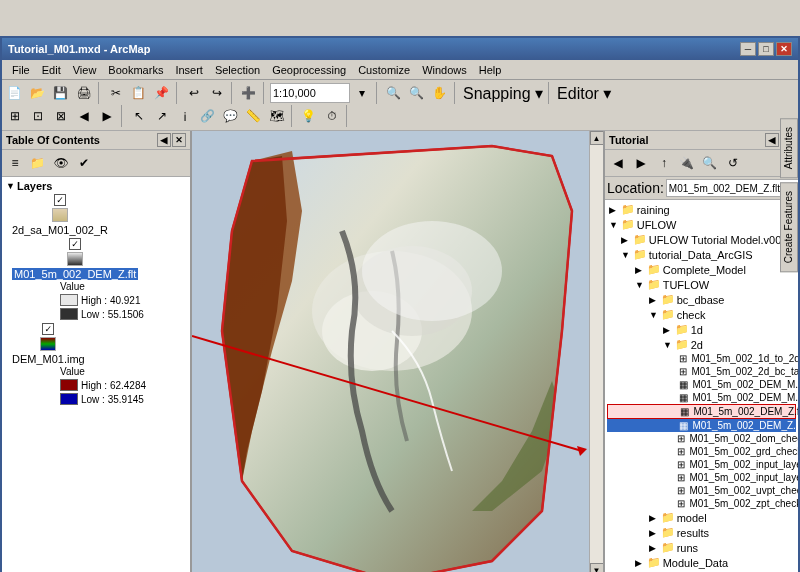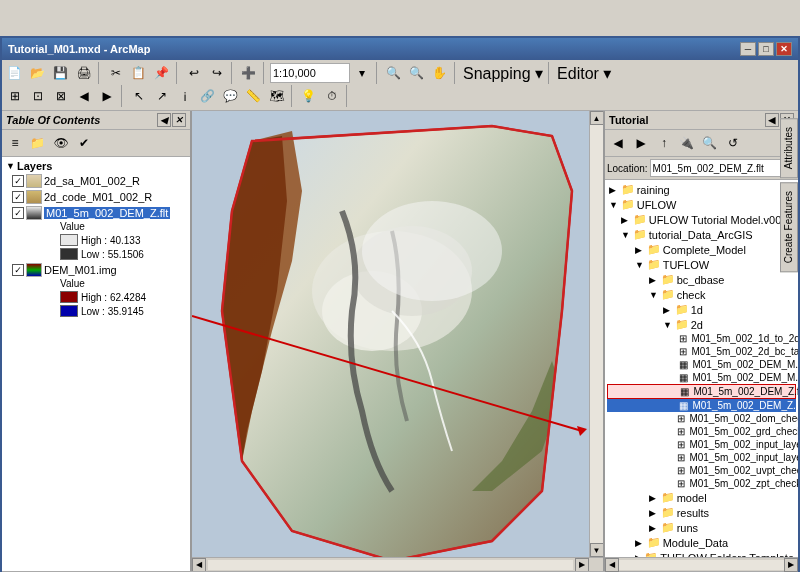--- a/index.html
+++ b/index.html
@@ -90,21 +90,20 @@
     }
     .toc-header {
       background: #d4d0c8;
       border-bottom: 1px solid #aaa;
       padding: 2px 4px;
       display: flex;
       align-items: center;
       justify-content: space-between;
       font-weight: bold;
       font-size: 11px;
-      font-style: italic;
     }
     .toc-header-buttons { display: flex; gap: 1px; }
     .toc-small-btn {
       width: 14px; height: 14px;
       background: #d4d0c8;
       border: 1px solid #888;
       display: flex; align-items: center; justify-content: center;
       cursor: pointer;
       font-size: 9px;
     }
@@ -132,20 +131,21 @@
     .toc-item {
       padding: 1px 4px 1px 8px;
       display: flex;
       align-items: flex-start;
       flex-direction: column;
     }
     .toc-item-row {
       display: flex;
       align-items: center;
       gap: 2px;
+      flex-direction: column;
     }
     .toc-checkbox {
       width: 12px; height: 12px;
       border: 1px solid #555;
       background: white;
       display: flex; align-items: center; justify-content: center;
       font-size: 9px;
     }
     .toc-checkbox.checked::after { content: '✓'; font-size: 9px; }
     .layer-icon {
@@ -202,21 +202,21 @@
       background: #d4d0c8;
       border-bottom: 1px solid #aaa;
     }
     .catalog-location {
       display: flex;
       align-items: center;
       padding: 2px;
       border-bottom: 1px solid #aaa;
       gap: 2px;
     }
-    .catalog-location-label { font-size: 10px; white-space: nowrap; }
+    .catalog-location-label { font-size: 14px; white-space: nowrap; }
     .catalog-location-input {
       flex: 1;
       height: 18px;
       border: 1px solid #aaa;
       background: white;
       font-size: 10px;
       padding: 0 2px;
     }
     .catalog-tree {
       flex: 1;
@@ -329,20 +329,32 @@
 
   <div class="title-bar">
     <span>Tutorial_M01.mxd - ArcMap</span>
     <div class="title-bar-buttons">
       <div class="title-btn">─</div>
       <div class="title-btn">□</div>
       <div class="title-btn" style="background:#c0392b;color:white;">✕</div>
     </div>
   </div>
 
+  <div class="menu-bar">
+    <span class="menu-item">File</span>
+    <span class="menu-item">Edit</span>
+    <span class="menu-item">View</span>
+    <span class="menu-item">Bookmarks</span>
+    <span class="menu-item">Insert</span>
+    <span class="menu-item">Selection</span>
+    <span class="menu-item">Geoprocessing</span>
+    <span class="menu-item">Customize</span>
+    <span class="menu-item">Windows</span>
+    <span class="menu-item">Help</span>
+  </div>
 
   <div class="toolbar-area">
     <div class="toolbar-row">
       <div class="tb-btn">📄</div>
       <div class="tb-btn">📂</div>
       <div class="tb-btn">💾</div>
       <div class="tb-btn">🖨</div>
       <div class="tb-separator"></div>
       <div class="tb-btn">✂</div>
       <div class="tb-btn">📋</div>
@@ -410,41 +422,34 @@
 
         <div class="toc-item">
           <div class="toc-item-row">
             <div class="toc-checkbox checked"></div>
             <span class="layer-icon" style="background: linear-gradient(#e0d0b0, #c8b880);"></span>
             <span class="layer-name">2d_sa_M01_002_R</span>
           </div>
         </div>
 
 
-        <div class="toc-item">
-          <div class="toc-item-row">
-            <div class="toc-checkbox checked"></div>
-            <span class="layer-icon" style="background: linear-gradient(#d0b870, #b09050);"></span>
-            <span class="layer-name">2d_code_M01_002_R</span>
-          </div>
-        </div>
 
         <div class="toc-item">
           <div class="toc-item-row">
             <div class="toc-checkbox checked"></div>
             <span class="layer-icon" style="background: linear-gradient(#e8e8e8, #303030);"></span>
             <span class="layer-name highlighted">M01_5m_002_DEM_Z.flt</span>
           </div>
           <div class="sub-indent">
             <div class="legend-item">
               <span>Value</span>
             </div>
             <div class="legend-item">
               <div class="legend-swatch" style="background:#e8e8e8;"></div>
-              <span>High : 40.133</span>
+              <span>High : 40.921</span>
             </div>
             <div class="legend-item">
               <div class="legend-swatch" style="background:#303030;"></div>
               <span>Low : 55.1506</span>
             </div>
           </div>
         </div>
 
 
 

